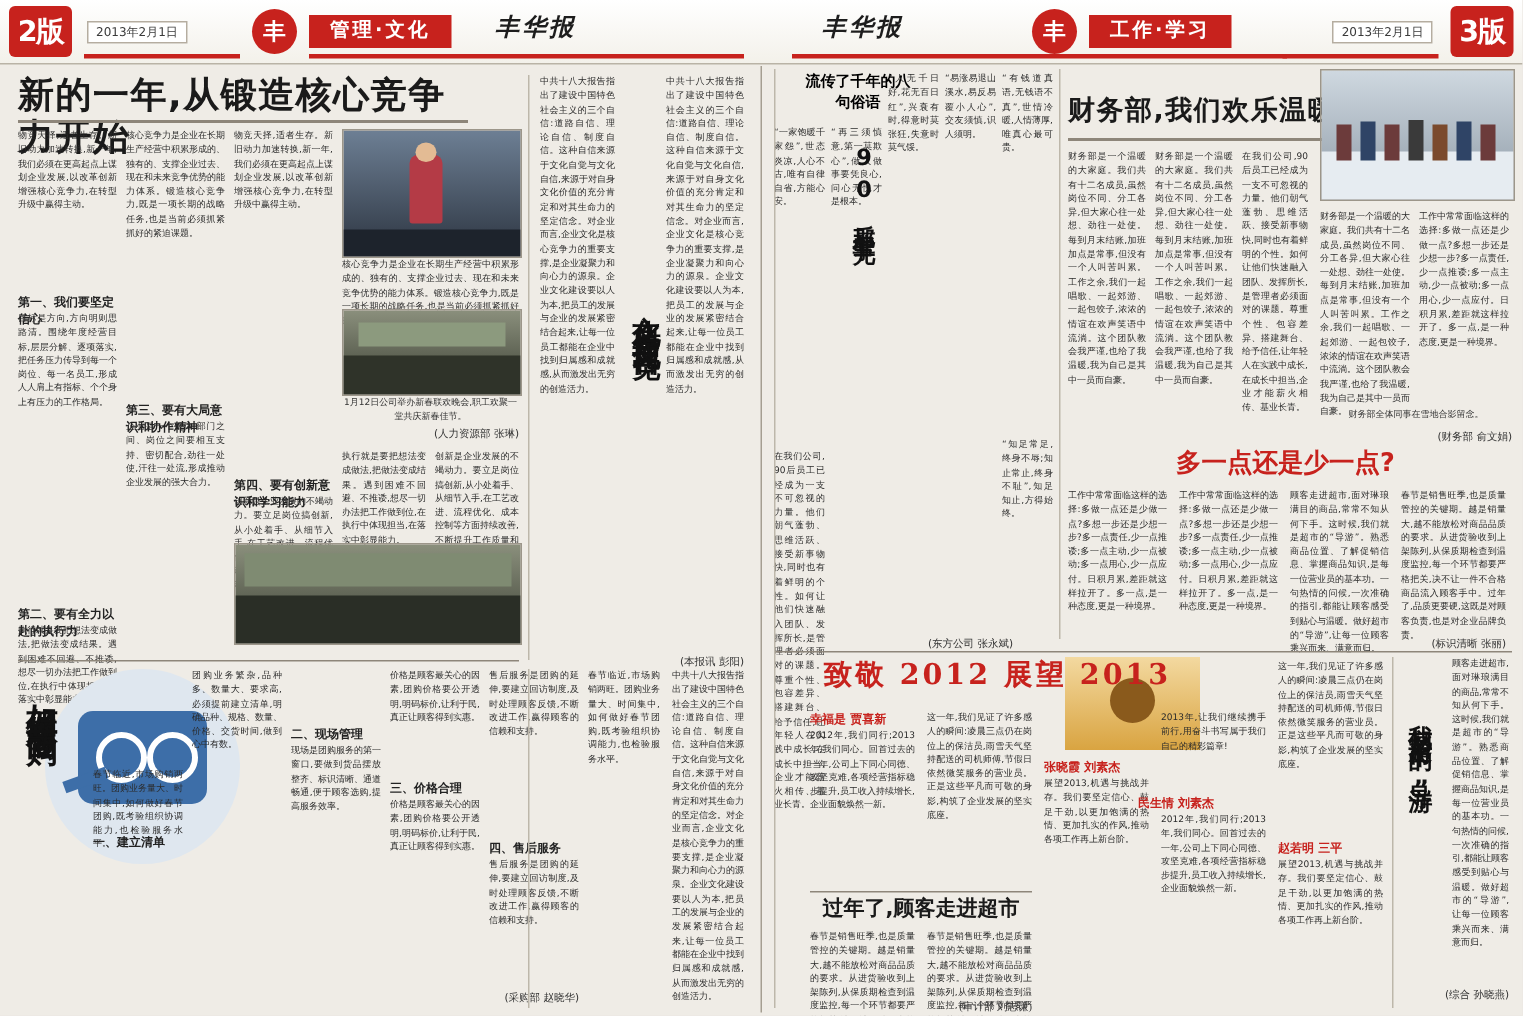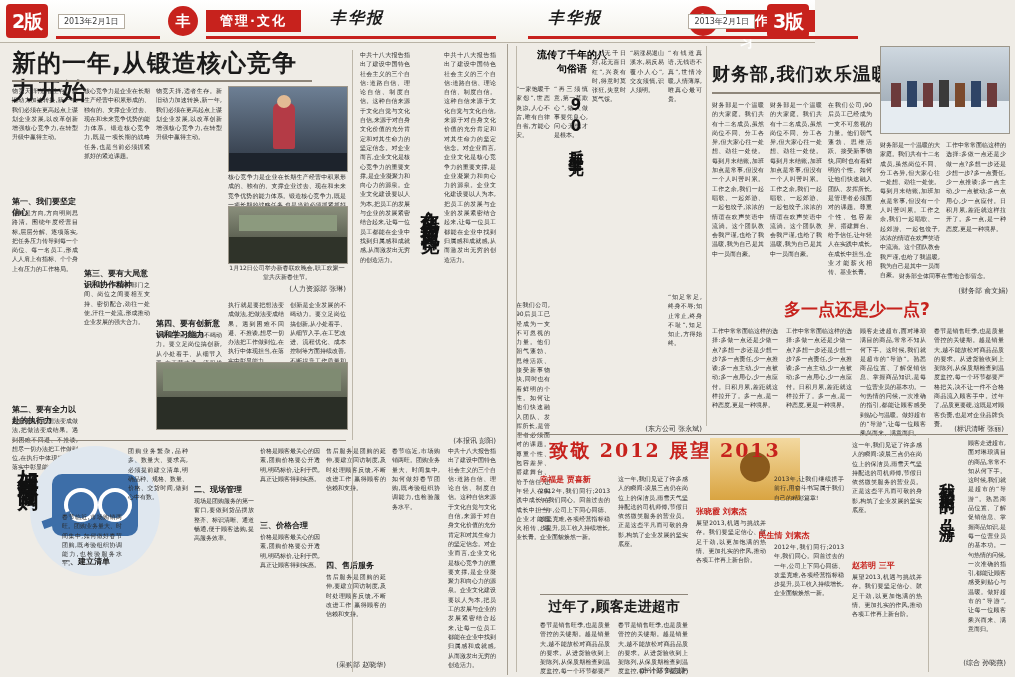--- a/index.html
+++ b/index.html
@@ -4,21 +4,21 @@
 <style>
   html,body{margin:0;padding:0;}
   body{
     width:1015px;height:677px;
     background:#e9e6df;
     font-family:"DejaVu Sans","Liberation Sans",sans-serif;
     overflow:hidden;
   }
   .page{position:relative;width:1015px;height:677px;background:#efece6;}
   
-  .masthead{position:absolute;top:0;left:0;width:815px;height:42px;
+  .masthead{position:absolute;top:0;left:0;width:1015px;height:42px;
     background:linear-gradient(#fff,#f3f1ea);border-bottom:1px solid #b9b3a6;}
   .pagebadge{position:absolute;top:4px;width:42px;height:34px;
     background:#c7221d;color:#fff;border-radius:4px;
     font-size:19px;font-weight:bold;text-align:center;line-height:34px;
     letter-spacing:-1px;font-family:"DejaVu Sans",sans-serif;}
   .pagebadge.left{left:6px;}
   .pagebadge.right{right:6px;}
   .mast-date{position:absolute;top:14px;font-size:8px;color:#3a3a3a;
     border:1px solid #b5ada0;padding:1px 5px;background:#fff;}
   .mast-logo{position:absolute;top:6px;width:30px;height:30px;border-radius:50%;
@@ -164,21 +164,21 @@
 
   <div class="col center" style="left:516px;top:48px;width:72px;margin-left:20px;">
     <div style="font-size:10px;font-weight:bold;line-height:1.35;">流传了千年的八句俗语</div>
   </div>
   <div class="col txt" style="left:516px;top:84px;width:34px;height:340px;">“一家饱暖千家怨”,世态炎凉,人心不古,唯有自律自省,方能心安。</div>
   <div class="col txt" style="left:554px;top:84px;width:34px;height:340px;">“再三须慎意,第一莫欺心”,做人做事要凭良心,问心无愧才是根本。</div>
   <div class="col txt" style="left:592px;top:48px;width:34px;height:376px;">“人无千日好,花无百日红”,兴衰有时,得意时莫张狂,失意时莫气馁。</div>
   <div class="col txt" style="left:630px;top:48px;width:34px;height:376px;">“易涨易退山溪水,易反易覆小人心”,交友须慎,识人须明。</div>
   <div class="col txt" style="left:668px;top:48px;width:34px;height:240px;">“有钱道真语,无钱语不真”,世情冷暖,人情薄厚,唯真心最可贵。</div>
   <div class="col txt" style="left:668px;top:292px;width:34px;height:132px;">“知足常足,终身不辱;知止常止,终身不耻”,知足知止,方得始终。</div>
-  <div class="byline" style="position:absolute;left:592px;top:424px;width:110px;">(东方公司 张永斌)</div>
+  <div class="byline" style="position:absolute;left:592px;top:424px;width:110px;text-align:center;">(东方公司 张永斌)</div>
 
   <div class="vhead" style="position:absolute;left:566px;top:96px;height:160px;font-size:15px;">90后那些事儿</div>
   <div class="col txt" style="left:516px;top:300px;width:34px;height:120px;">在我们公司,90后员工已经成为一支不可忽视的力量。他们朝气蓬勃、思维活跃、接受新事物快,同时也有着鲜明的个性。如何让他们快速融入团队、发挥所长,是管理者必须面对的课题。尊重个性、包容差异、搭建舞台、给予信任,让年轻人在实践中成长,在成长中担当,企业才能薪火相传、基业长青。</div>
   <div class="rule-v" style="left:706px;top:46px;height:380px;"></div>
 
   <div class="col" style="left:712px;top:64px;width:220px;">
     <div class="headline" style="font-size:18px;letter-spacing:1px;">财务部,我们欢乐温暖的家</div>
   </div>
   <div class="rule-h" style="left:712px;top:92px;width:296px;background:#8e867a;height:2px;"></div>
 

